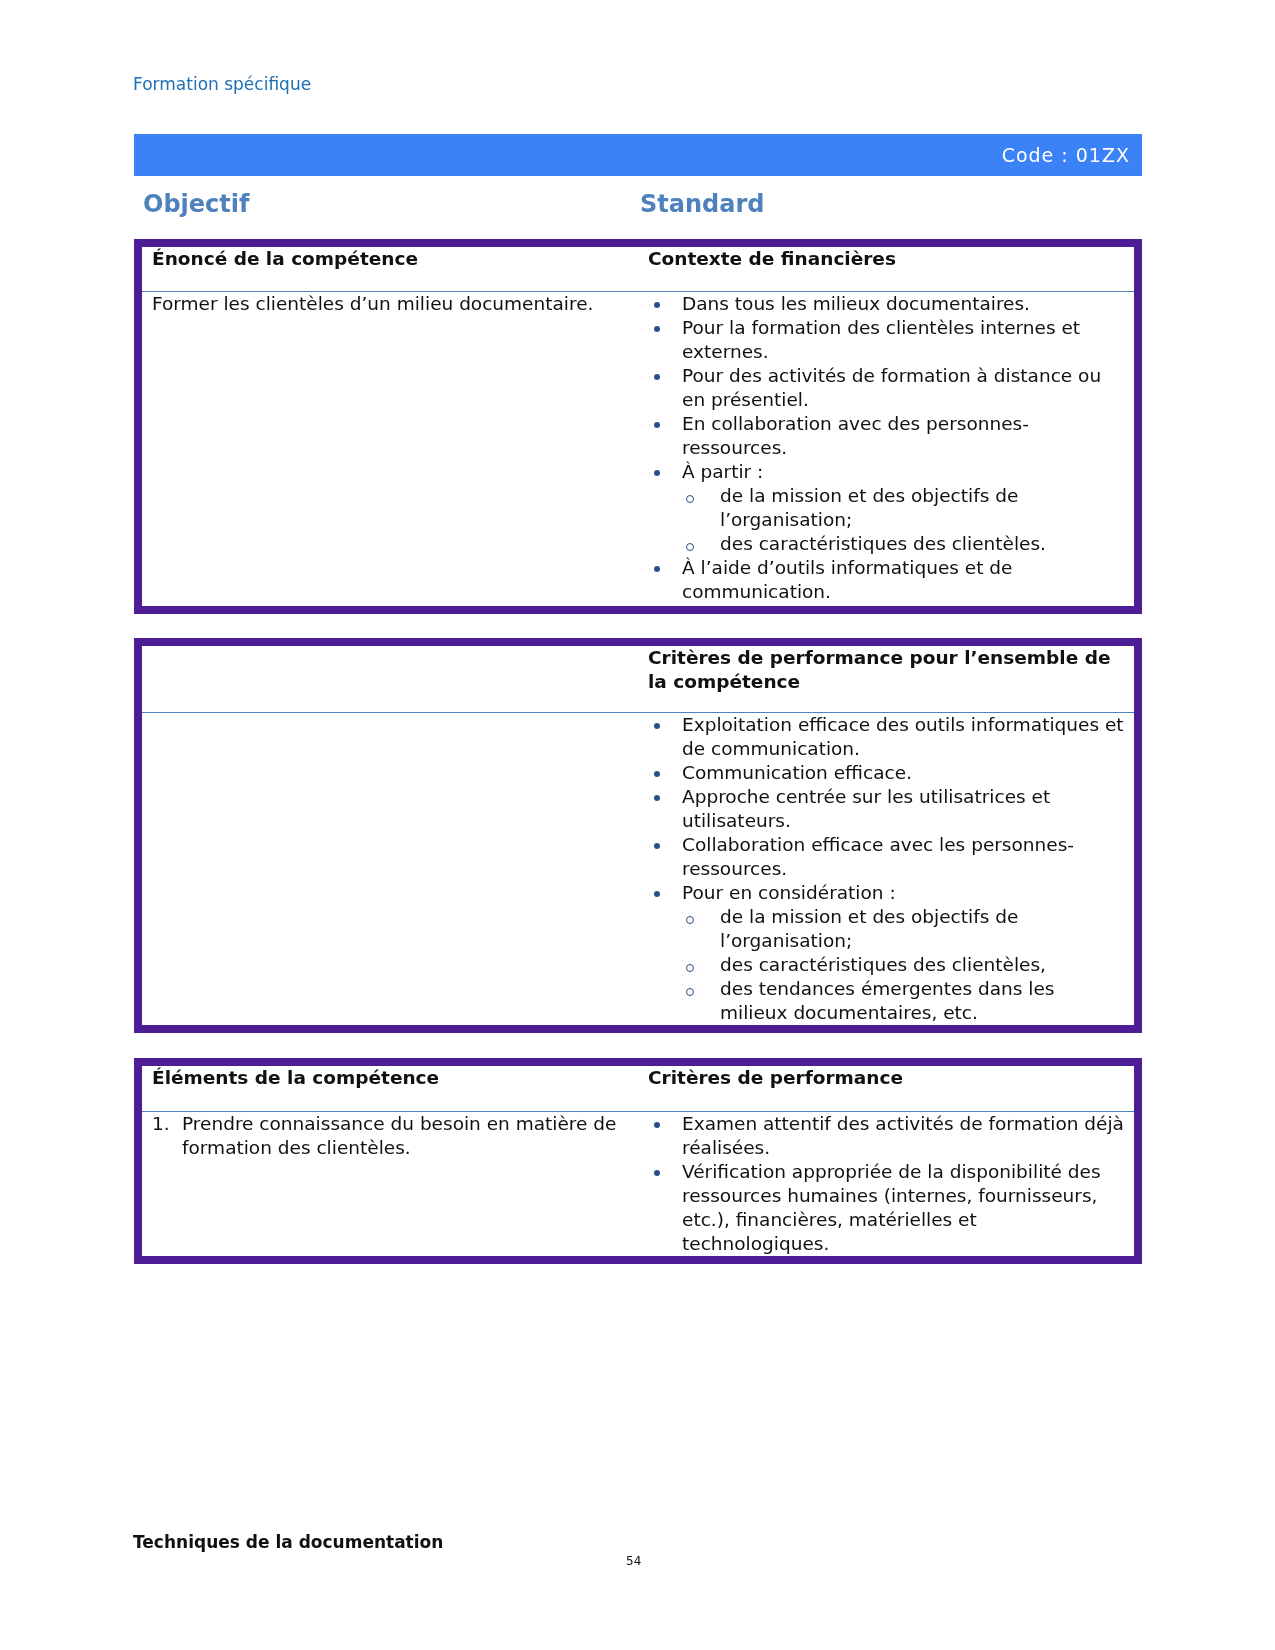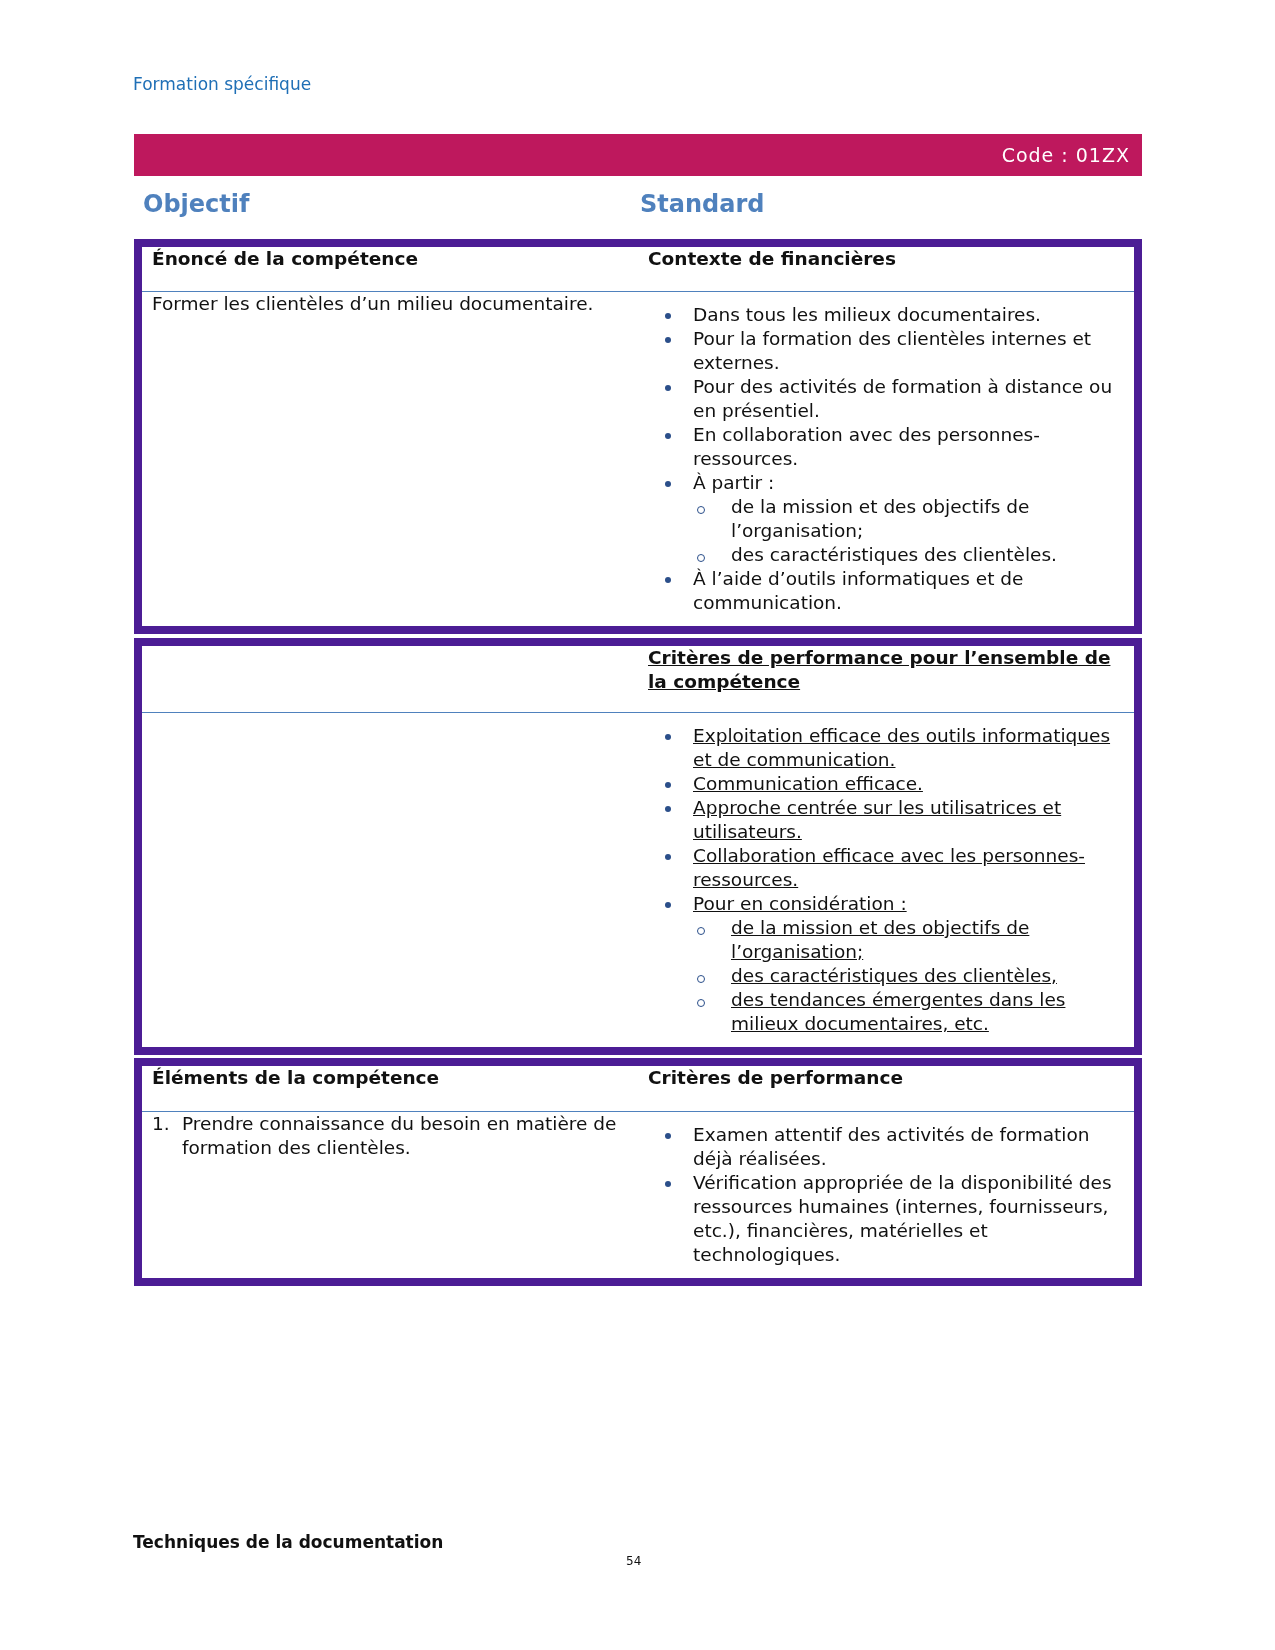--- a/index.html
+++ b/index.html
@@ -1,36 +1,36 @@
 <!DOCTYPE html>
 <html><head>
 <meta charset="utf-8">
 <style>
   html, body { margin: 0; padding: 0; background: #ffffff; }
   body { width: 1275px; height: 1650px; position: relative; font-family: "DejaVu Sans", sans-serif; color: #111; }
   .running-head { position: absolute; left: 133px; top: 74px; font-size: 17px; color: #1f6fb6; }
-  .code-bar { position: absolute; left: 134px; top: 134px; width: 1008px; height: 42px; background: #be185d; }
+  .code-bar { position: absolute; left: 134px; top: 134px; width: 1008px; height: 42px; background: #3b82f6; }
   .code-bar .code { position: absolute; right: 12px; top: 10px; color: #ffffff; font-size: 19px; letter-spacing: 1px; }
   .section-title { position: absolute; top: 190px; font-size: 24px; font-weight: bold; color: #4f81bd; }
   .objectif { left: 143px; }
   .standard { left: 640px; }
   table.comp { position: absolute; left: 134px; width: 1008px; border: 8px solid #4c1d95; border-collapse: collapse; box-sizing: border-box; table-layout: fixed; }
   table.comp th, table.comp td { text-align: left; vertical-align: top; font-size: 18.5px; line-height: 24px; padding: 0 10px; }
   table.comp th { font-weight: bold; border-bottom: 1.5px solid #4f81bd; }
   table.comp col.c1 { width: 500px; }
   .t1 { top: 239px; height: 375px; }
   .t1 th { height: 44px; padding-top: 8px; padding-bottom: 0; vertical-align: middle; }
   .t1 td { padding-top: 12px; }
-  .t2 { top: 638px; height: 316px; text-decoration: underline; }
+  .t2 { top: 638px; height: 316px; }
   .t2 th { height: 66px; vertical-align: middle; }
   .t2 td { padding-top: 6px; }
   .t3 { top: 1058px; height: 177px; }
   .t3 th { height: 45px; vertical-align: middle; }
   .t3 td { padding-top: 6px; }
-  ul.bul { list-style: none; margin: 11px; padding: 0; }
+  ul.bul { list-style: none; margin: 0; padding: 0; }
   ul.bul > li { position: relative; padding-left: 34px; }
   ul.bul > li .dot { position: absolute; left: 6px; top: 10px; width: 6px; height: 6px; border-radius: 50%; background: #2b4f8a; }
   ul.sub { list-style: none; margin: 0; padding: 0; }
   ul.sub > li { position: relative; padding-left: 38px; }
   ul.sub > li .ring { position: absolute; left: 4px; top: 11px; width: 6px; height: 6px; border-radius: 50%; border: 1px solid #2b4f8a; }
   ol.num { margin: 0; padding: 0; list-style: none; }
   ol.num li { position: relative; padding-left: 30px; }
   ol.num li .n { position: absolute; left: 0; top: 0; }
   .footer-title { position: absolute; left: 133px; top: 1532px; font-size: 17px; color: #111; font-weight: bold; }
   .footer-page { position: absolute; left: 626px; top: 1554px; font-size: 12px; color: #111; }

